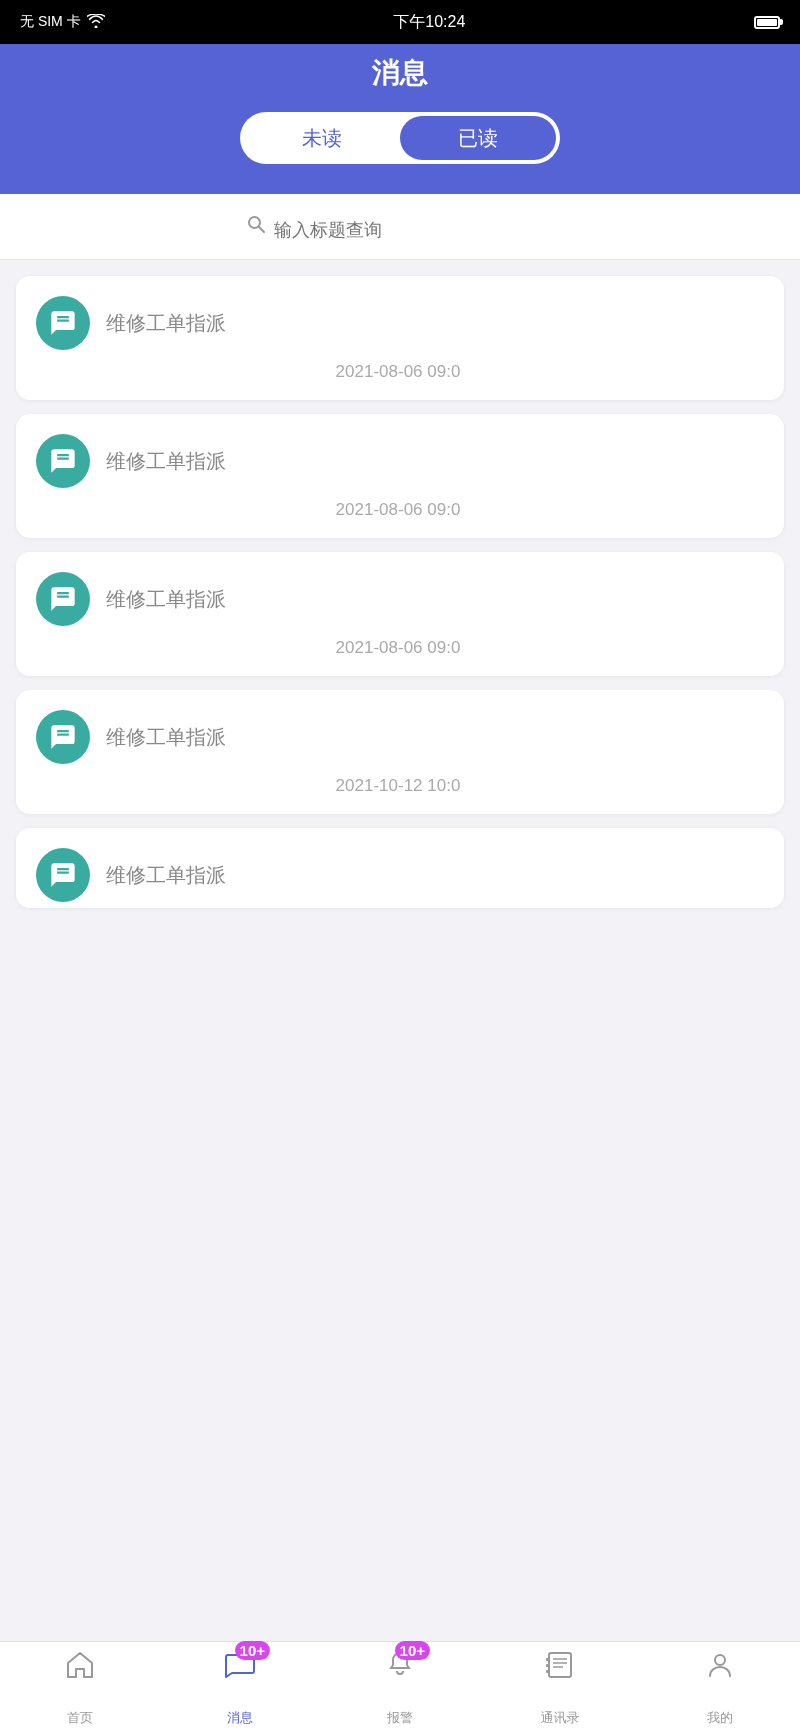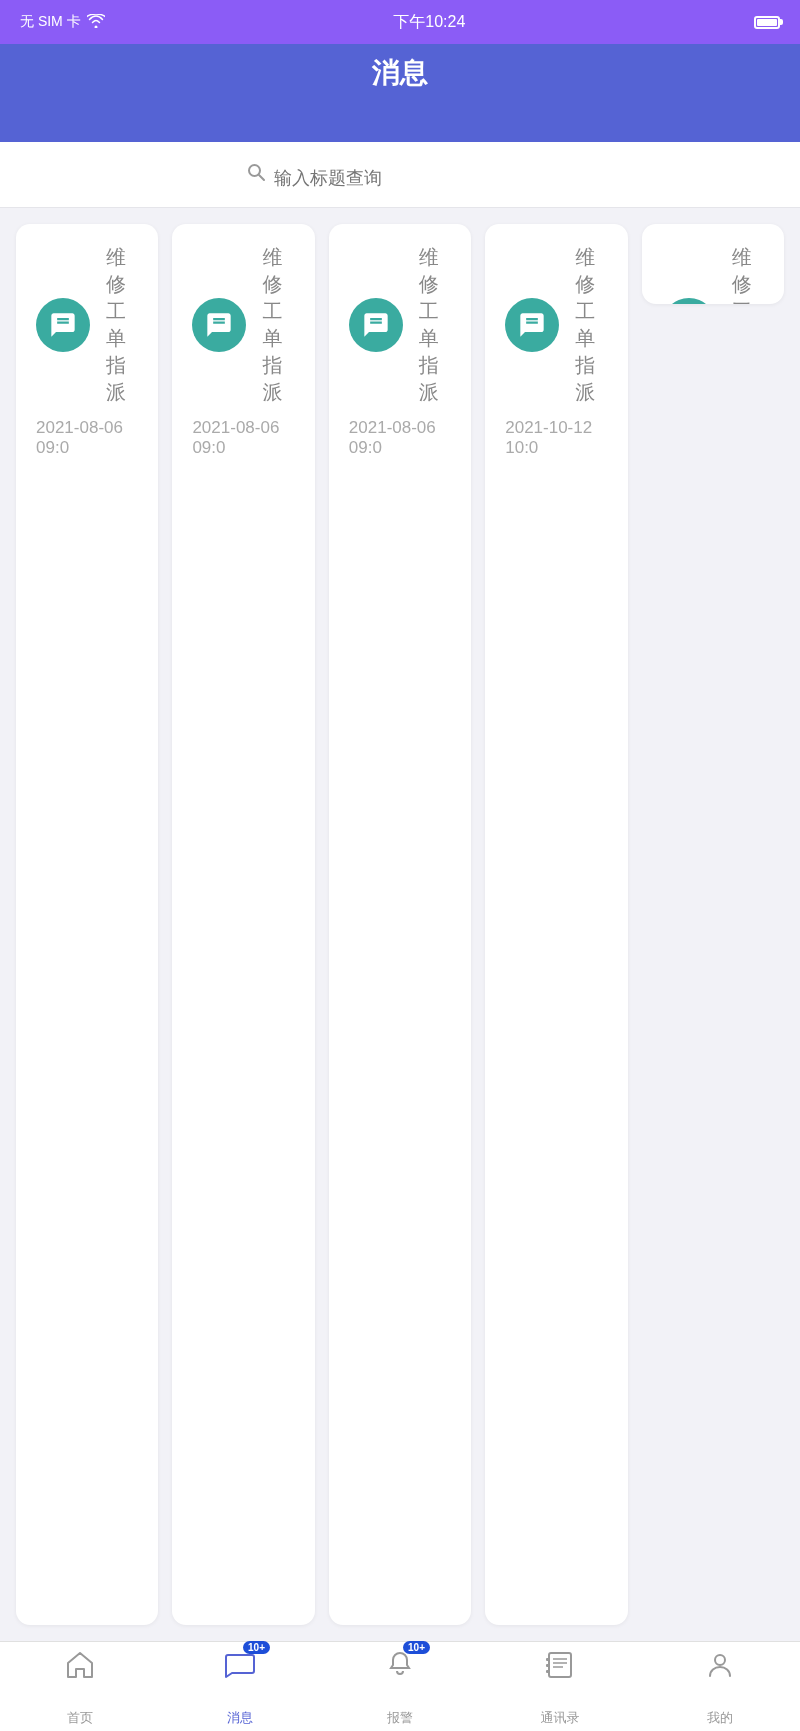--- a/index.html
+++ b/index.html
@@ -8,21 +8,21 @@
       width: 800px;
       min-height: 1731px;
       font-family: -apple-system, "PingFang SC", "Helvetica Neue", Arial, sans-serif;
       background: #f2f2f7;
       display: flex;
       flex-direction: column;
     }
 
     
     .status-bar {
-      background: #8b5cf6;
+      background: #000000;
       height: 44px;
       display: flex;
       align-items: center;
       justify-content: space-between;
       padding: 0 20px;
       color: white;
       font-size: 14px;
       font-weight: 500;
     }
     .status-left { display: flex; align-items: center; gap: 6px; }
@@ -116,21 +116,21 @@
       width: 280px;
       background: transparent;
       margin-top: 8px;
     }
 
     
     .message-list {
       flex: 1;
       padding: 16px;
       display: flex;
-      flex-direction: row;
+      flex-direction: column;
       gap: 14px;
       background: #f2f2f7;
     }
 
     .message-card {
       background: white;
       border-radius: 14px;
       padding: 20px 20px 18px;
       display: flex;
       flex-direction: column;
@@ -152,21 +152,21 @@
     .message-icon svg {
       width: 28px; height: 28px;
       fill: white;
     }
     .message-title {
       font-size: 20px;
       color: #888;
       font-weight: 400;
     }
     .message-date {
-      text-align: left;
+      text-align: center;
       font-size: 17px;
       color: #aaa;
       padding-right: 4px;
     }
 
     
     .message-card-partial {
       background: white;
       border-radius: 14px;
       padding: 20px 20px 10px;
@@ -207,23 +207,23 @@
       color: #5563d4;
     }
     .tab-icon-wrap {
       position: relative;
       width: 36px; height: 36px;
       display: flex; align-items: center; justify-content: center;
     }
     .badge {
       position: absolute;
       top: -6px; right: -12px;
-      background: #1d4ed8;
+      background: #d946ef;
       color: white;
-      font-size: 10px;
+      font-size: 15px;
       font-weight: bold;
       border-radius: 10px;
       padding: 1px 5px;
       min-width: 22px;
       text-align: center;
     }
 
     
     .icon-home { width: 32px; height: 32px; }
     .icon-msg { width: 32px; height: 32px; }
@@ -248,20 +248,24 @@
     </span>
   </div>
   <div class="status-center">下午10:24</div>
   <div class="status-right">
     <div class="battery-icon"></div>
   </div>
 </div>
 
 <div class="header">
   <div class="header-title">消息</div>
+  <div class="tab-toggle">
+    <button class="tab-btn">未读</button>
+    <button class="tab-btn active">已读</button>
+  </div>
 </div>
 
 <div class="search-container">
   <span class="search-icon-wrap">
     <svg width="20" height="20" viewBox="0 0 20 20" fill="none">
       <circle cx="8.5" cy="8.5" r="5.5" stroke="#999" stroke-width="2"></circle>
       <line x1="13" y1="13" x2="18" y2="18" stroke="#999" stroke-width="2" stroke-linecap="round"></line>
     </svg>
   </span>
   <input class="search-input" type="text" placeholder="输入标题查询" style="">

